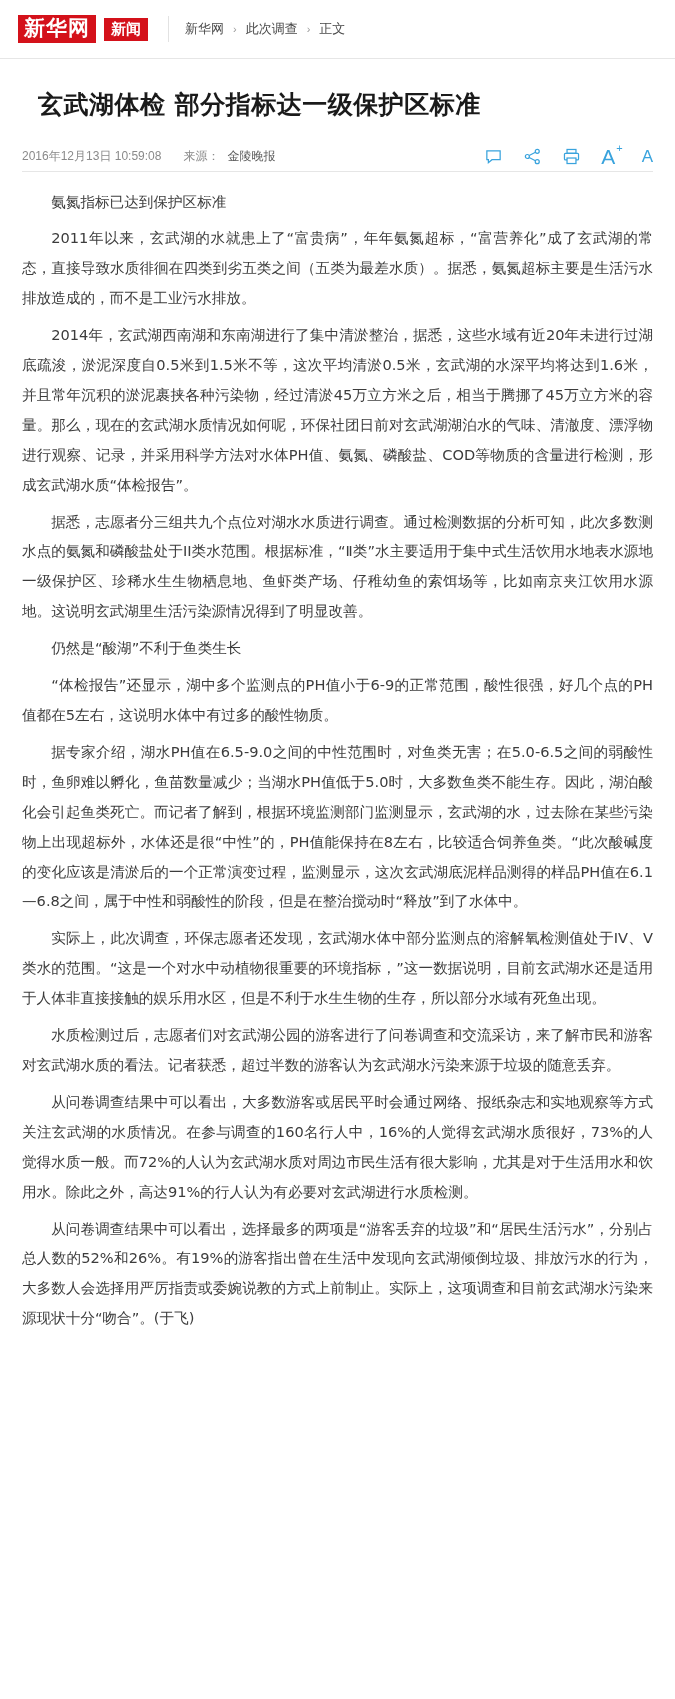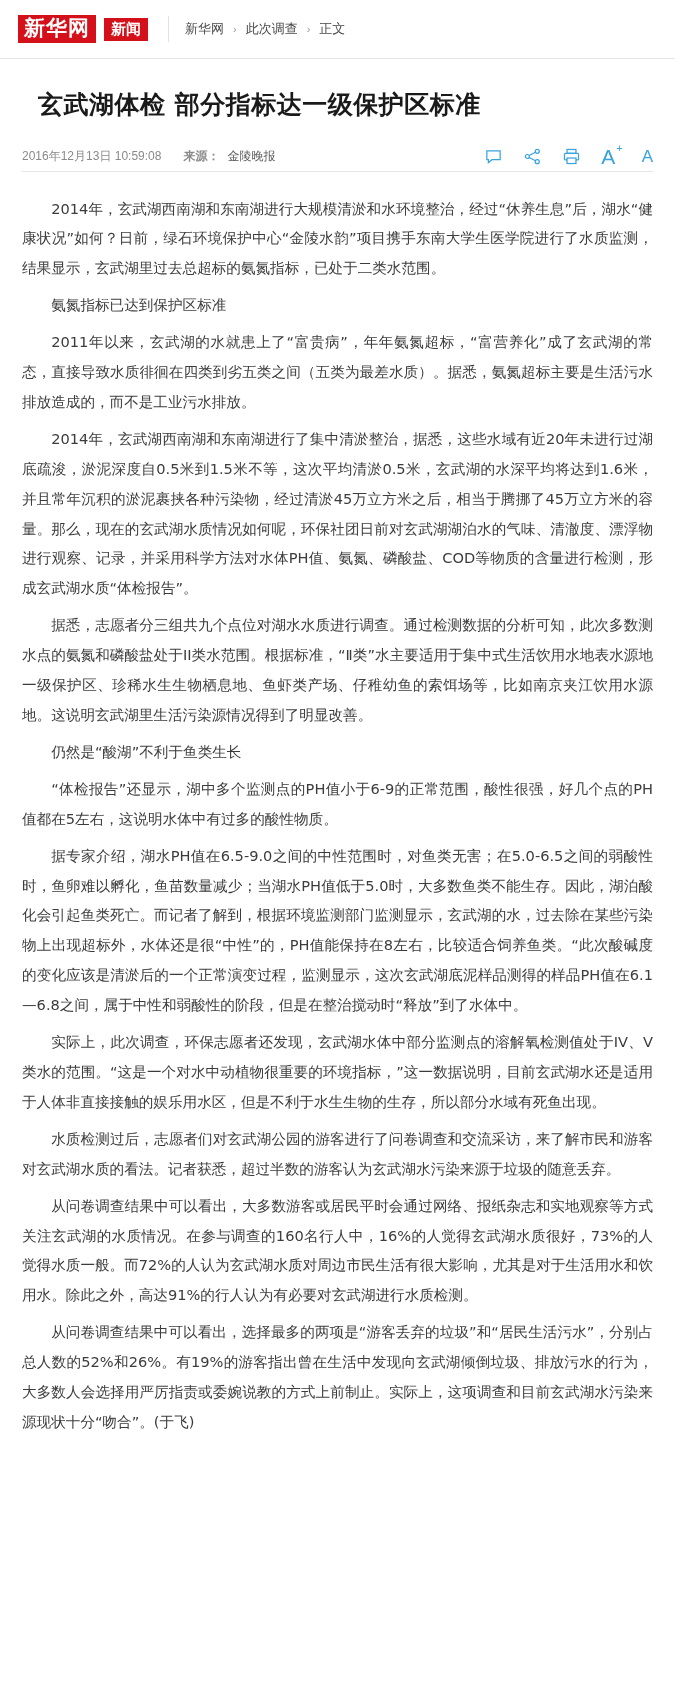--- a/index.html
+++ b/index.html
@@ -96,21 +96,21 @@
   .meta-row {
     margin-top: 24px;
     display: flex;
     align-items: center;
     font-size: 12px;
     color: #8a8a8a;
     position: relative;
     padding-bottom: 4px;
   }
   .meta-date { margin-right: 22px; }
-  .meta-source-label { margin-right: 8px; font-weight: bold; }
+  .meta-source-label { margin-right: 8px; }
   .meta-source-name { color: #5a5a5a; }
   .meta-tools {
     margin-left: auto;
     display: flex;
     align-items: center;
     gap: 20px;
     color: #39a3dd;
   }
   .tool-icon {
     width: 19px;
@@ -217,21 +217,20 @@
             <rect x="5.3" y="11.6" width="9.4" height="5.8" fill="#fff"></rect>
           </svg>
         </span>
         <span class="font-big">A<sup>+</sup></span>
         <span class="font-small">A</span>
       </span>
     </div>
     <div class="meta-rule"></div>
 
     <div class="body-text">
-      <p class="first">2014年，玄武湖西南湖和东南湖进行大规模清淤和水环境整治，经过“休养生息”后，湖水“健康状况”如何？日前，绿石环境保护中心“金陵水韵”项目携手东南大学生医学院进行了水质监测，结果显示，玄武湖里过去总超标的氨氮指标，已处于二类水范围。</p>
       <p class="subhead">氨氮指标已达到保护区标准</p>
       <p>2011年以来，玄武湖的水就患上了“富贵病”，年年氨氮超标，“富营养化”成了玄武湖的常态，直接导致水质徘徊在四类到劣五类之间（五类为最差水质）。据悉，氨氮超标主要是生活污水排放造成的，而不是工业污水排放。</p>
       <p>2014年，玄武湖西南湖和东南湖进行了集中清淤整治，据悉，这些水域有近20年未进行过湖底疏浚，淤泥深度自0.5米到1.5米不等，这次平均清淤0.5米，玄武湖的水深平均将达到1.6米，并且常年沉积的淤泥裹挟各种污染物，经过清淤45万立方米之后，相当于腾挪了45万立方米的容量。那么，现在的玄武湖水质情况如何呢，环保社团日前对玄武湖湖泊水的气味、清澈度、漂浮物进行观察、记录，并采用科学方法对水体PH值、氨氮、磷酸盐、COD等物质的含量进行检测，形成玄武湖水质“体检报告”。</p>
       <p>据悉，志愿者分三组共九个点位对湖水水质进行调查。通过检测数据的分析可知，此次多数测水点的氨氮和磷酸盐处于II类水范围。根据标准，“Ⅱ类”水主要适用于集中式生活饮用水地表水源地一级保护区、珍稀水生生物栖息地、鱼虾类产场、仔稚幼鱼的索饵场等，比如南京夹江饮用水源地。这说明玄武湖里生活污染源情况得到了明显改善。</p>
       <p class="subhead">仍然是“酸湖”不利于鱼类生长</p>
       <p>“体检报告”还显示，湖中多个监测点的PH值小于6-9的正常范围，酸性很强，好几个点的PH值都在5左右，这说明水体中有过多的酸性物质。</p>
       <p>据专家介绍，湖水PH值在6.5-9.0之间的中性范围时，对鱼类无害；在5.0-6.5之间的弱酸性时，鱼卵难以孵化，鱼苗数量减少；当湖水PH值低于5.0时，大多数鱼类不能生存。因此，湖泊酸化会引起鱼类死亡。而记者了解到，根据环境监测部门监测显示，玄武湖的水，过去除在某些污染物上出现超标外，水体还是很“中性”的，PH值能保持在8左右，比较适合饲养鱼类。“此次酸碱度的变化应该是清淤后的一个正常演变过程，监测显示，这次玄武湖底泥样品测得的样品PH值在6.1—6.8之间，属于中性和弱酸性的阶段，但是在整治搅动时“释放”到了水体中。</p>
       <p>实际上，此次调查，环保志愿者还发现，玄武湖水体中部分监测点的溶解氧检测值处于IV、V类水的范围。“这是一个对水中动植物很重要的环境指标，”这一数据说明，目前玄武湖水还是适用于人体非直接接触的娱乐用水区，但是不利于水生生物的生存，所以部分水域有死鱼出现。</p>
       <p>水质检测过后，志愿者们对玄武湖公园的游客进行了问卷调查和交流采访，来了解市民和游客对玄武湖水质的看法。记者获悉，超过半数的游客认为玄武湖水污染来源于垃圾的随意丢弃。</p>
       <p>从问卷调查结果中可以看出，大多数游客或居民平时会通过网络、报纸杂志和实地观察等方式关注玄武湖的水质情况。在参与调查的160名行人中，16%的人觉得玄武湖水质很好，73%的人觉得水质一般。而72%的人认为玄武湖水质对周边市民生活有很大影响，尤其是对于生活用水和饮用水。除此之外，高达91%的行人认为有必要对玄武湖进行水质检测。</p>

